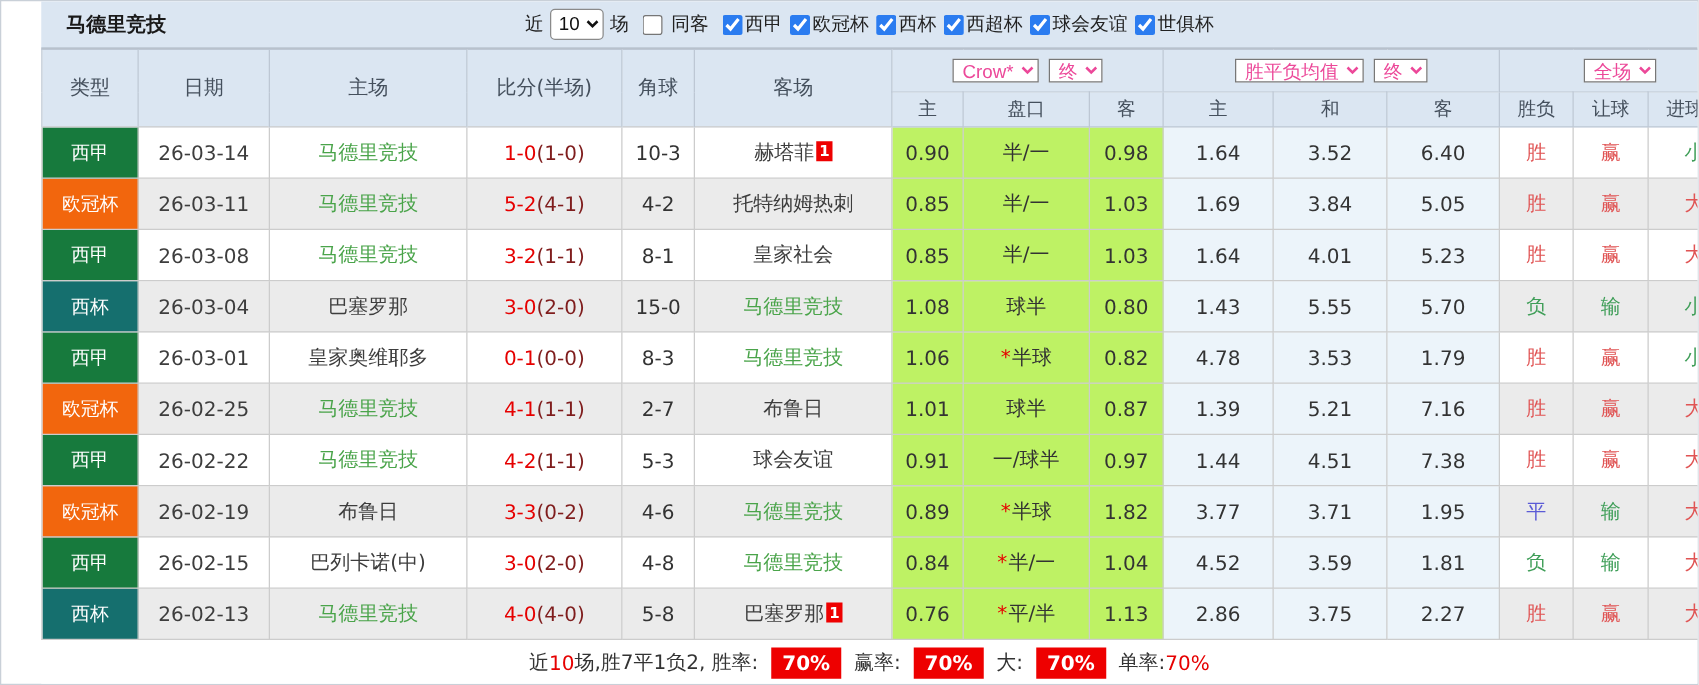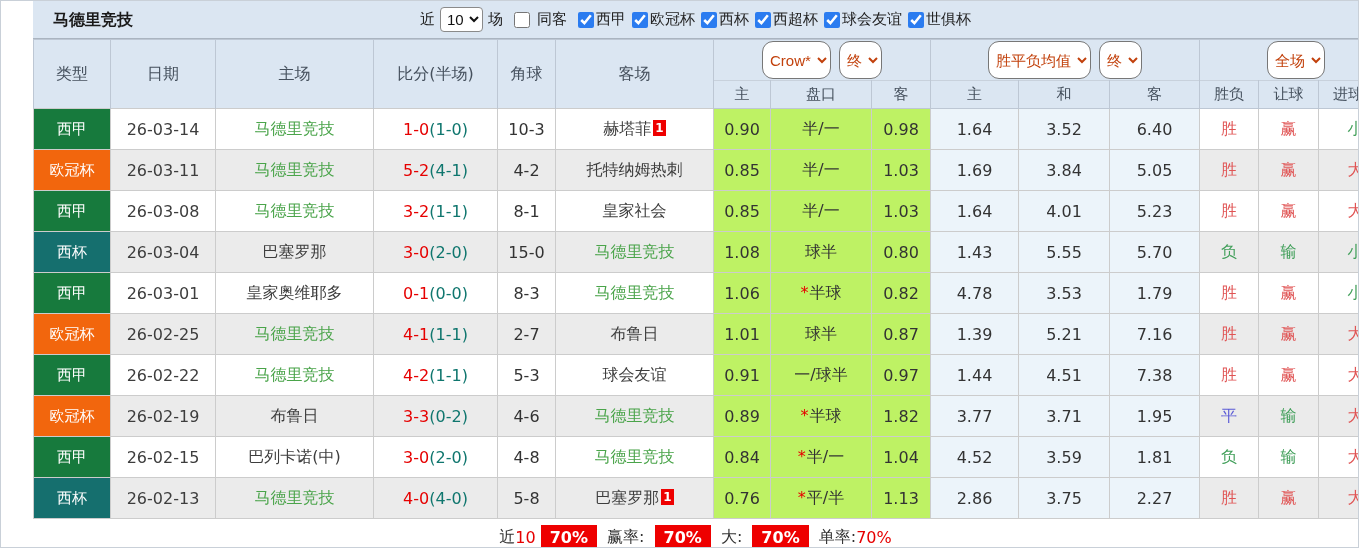--- a/index.html
+++ b/index.html
@@ -24,35 +24,35 @@
   col.w-corner{width:58px} col.w-away{width:158px} col.w-ch{width:57px} col.w-hc{width:101px}
   col.w-ca{width:59px} col.w-ah{width:88px} col.w-ad{width:91px} col.w-aa{width:90px}
   col.w-r1{width:59px} col.w-r2{width:60px} col.w-r3{width:74px}
 
   thead th { background:#dbe6f2; border:1px solid #bdc7d4; font-weight:normal;
              color:#45505d; font-size:16px; }
   thead tr.selrow th { height:34px; border-bottom:none; }
   thead tr.subrow th { height:28px; font-size:15px; border-top:1px solid #c8d1dc; }
   thead th.span2 { border-bottom:1px solid #bdc7d4; }
   .sel-group { display:flex; justify-content:center; align-items:center; gap:8px; }
-  .sel-group select { font-size:15px; height:38px; border:1px solid #777; border-radius:11px;
-                      background:#fff; color:#c2410c; padding:0 3px; }
+  .sel-group select { font-size:15px; height:19px; border:1px solid #777; border-radius:0;
+                      background:#fff; color:#ec4899; padding:0 3px; }
 
   tbody td { border:1px solid #ccc; text-align:center; height:41px; font-size:16px;
              color:#333; background:#fff; padding:0; }
   tr.even td { background:#ebebeb; }
   td.c-type { color:#fff; font-size:15px; }
   td.c-date { color:#3d3d3d; }
   .team-name { color:#3d3d3d; }
   .team-name.self { color:var(--self_green,#4aa44a); }
   .card-badge { display:inline-block; background:var(--badge_red,#e60000); color:#fff;
                 font-size:12px; font-weight:bold; line-height:16px; min-width:12px;
                 padding:0 2px; margin-left:2px; vertical-align:2px; }
   .score-full { color:var(--score_red,#e60000); }
-  .score-half { color:#0f766e; }
+  .score-half { color:#7f1d1d; }
   td.c-crow, tr.even td.c-crow { background:#bef264; }
   td.c-avg,  tr.even td.c-avg  { background:#ecf4fa; }
   .hc-star { color:var(--score_red,#e60000); margin-right:1px; }
   .r-red   { color:var(--win_red,#e05454); }
   .r-green { color:var(--lose_green,#3f9e58); }
   .r-blue  { color:var(--draw_blue,#5b5bd6); }
 
   
   .footer { height:37px; display:flex; align-items:center; justify-content:center;
             background:#fff; font-size:16px; color:#333; white-space:pre; }
@@ -431,14 +431,14 @@
     <td class="c-avg ah">2.86</td>
     <td class="c-avg ad">3.75</td>
     <td class="c-avg aa">2.27</td>
     <td class="c-res r1 r-red">胜</td>
     <td class="c-res r2 r-red">赢</td>
     <td class="c-res r3 r-red">大</td>
   </tr>
 </tbody>
   </table>
 
-  <div class="footer" id="footer"><span class="seg-plain">近</span><span class="seg-red">10</span><span class="seg-badge">70%</span><span class="seg-plain"> 赢率: </span><span class="seg-badge">70%</span><span class="seg-plain"> 大: </span><span class="seg-badge">70%</span><span class="seg-plain"> 单率:</span><span class="seg-red">70%</span></div>
+  <div class="footer" id="footer"><span class="seg-plain">近</span><span class="seg-red">10</span><span class="seg-plain">场,胜7平1负2, 胜率: </span><span class="seg-badge">70%</span><span class="seg-plain"> 赢率: </span><span class="seg-badge">70%</span><span class="seg-plain"> 大: </span><span class="seg-badge">70%</span><span class="seg-plain"> 单率:</span><span class="seg-red">70%</span></div>
 </div>
 
 </body></html>

